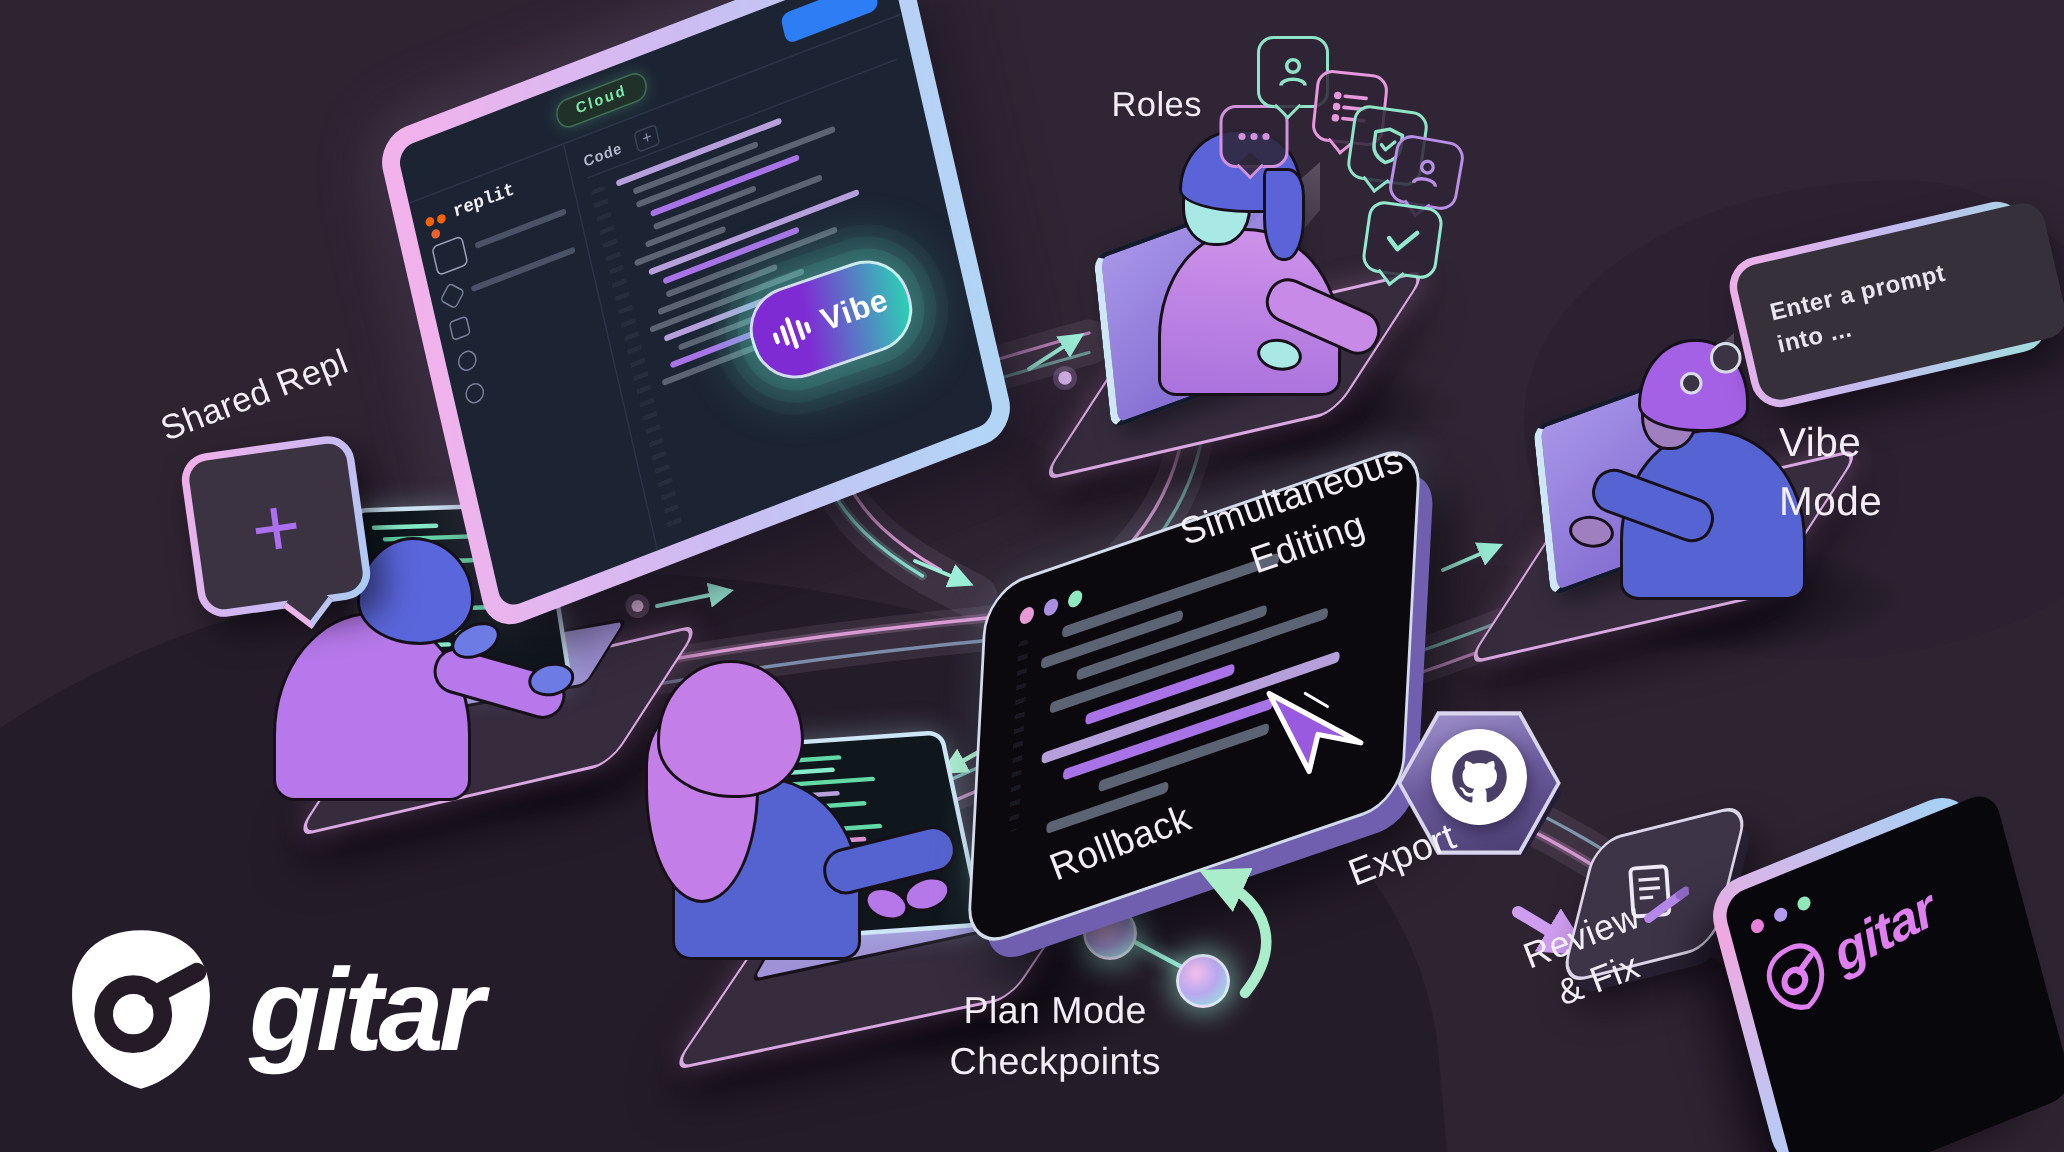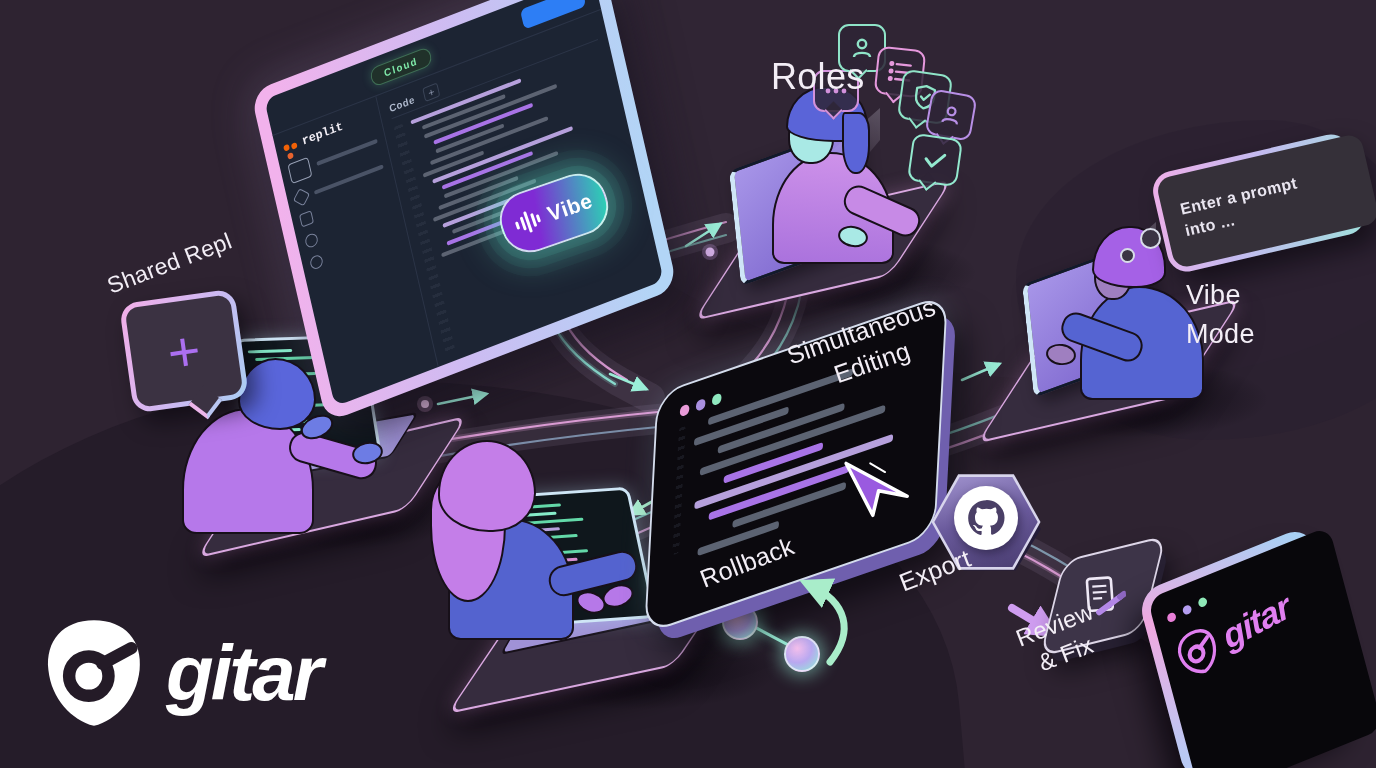--- a/index.html
+++ b/index.html
@@ -335,21 +335,21 @@
     <div class="p-part outl" style="left:238px;top:358px;width:74px;height:68px;z-index:4;background:#5a66db;
          border-radius:48% 52% 46% 54%/60% 58% 42% 40%;"></div>
     <div class="p-part outl" style="left:288px;top:440px;width:86px;height:27px;z-index:4;background:#b678ea;
          border-radius:15px;transform:rotate(16deg);"></div>
     <div class="p-part outl" style="left:352px;top:442px;width:27px;height:18px;z-index:4;background:#6d7ce4;
          border-radius:60%;transform:rotate(-12deg);"></div>
     <div class="p-part outl" style="left:300px;top:416px;width:30px;height:18px;z-index:4;background:#6d7ce4;
          border-radius:60%;transform:rotate(-24deg);"></div>
   </div>
 
-  <div class="lbl" style="left:771px;top:56px;font-size:36px;">Roles</div>
+  <div class="lbl" style="left:741px;top:56px;font-size:23px;">Roles</div>
 
   <div class="rb" style="left:813px;top:70px;width:42px;height:38px;border:2.5px solid #d291dc;">
     <svg width="22" height="6" viewBox="0 0 22 6">
         <g fill="#d291dc">
           <circle cx="3" cy="3" r="2.4"></circle>
           <circle cx="11" cy="3" r="2.4"></circle>
           <circle cx="19" cy="3" r="2.4"></circle>
         </g>
       </svg>
   </div>
@@ -515,20 +515,24 @@
   <div class="ckdot" style="left:722px;top:604px;"></div>
   <div class="ckdot" style="left:784px;top:636px;"></div>
   <svg class="abs" style="left:778px;top:570px;z-index:5;" width="86" height="104" viewBox="0 0 86 104">
     <defs>
         <marker id="mR" viewBox="0 0 10 10" refX="7" refY="5" markerWidth="4.6" markerHeight="4.6" orient="auto">
       <path d="M0 0 L10 5 L0 10 z" fill="#a9edca"></path>
         </marker>
       </defs>
     <path d="M52 92 C76 62 70 32 30 14" fill="none" stroke="#a9edca" stroke-width="7" stroke-linecap="round" marker-end="url(#mR)"></path>
   </svg>
+  <div class="lbl" style="left:596px;top:658px;width:215px;font-size:25px;text-align:center;line-height:1.35;">
+    <div>Plan Mode</div>
+    <div>Checkpoints</div>
+  </div>
 
   <div class="abs hexw">
     <div class="hex-sh"></div>
     <div class="hex"></div>
     <div class="hex-in"></div>
     <div class="ghc">
       <svg width="46" height="46" viewBox="0 0 40 40">
         <path fill="#4a3f66" d="M20 4.5c-8.6 0-15.5 7-15.5 15.5 0 6.9 4.4 12.7 10.6 14.8.8.1 1.1-.3 1.1-.8v-2.8c-4.3.9-5.2-1.9-5.2-1.9-.7-1.8-1.7-2.3-1.7-2.3-1.4-1 .1-1 .1-1 1.6.1 2.4 1.6 2.4 1.6 1.4 2.4 3.7 1.7 4.6 1.3.1-1 .5-1.7 1-2.1-3.4-.4-7-1.7-7-7.7 0-1.7.6-3.1 1.6-4.2-.2-.4-.7-2 .2-4.1 0 0 1.3-.4 4.3 1.6a14.7 14.7 0 0 1 7.8 0c3-2 4.3-1.6 4.3-1.6.9 2.1.4 3.7.2 4.1 1 1.1 1.6 2.5 1.6 4.2 0 6-3.6 7.3-7 7.7.5.5 1 1.4 1 2.8v4.2c0 .5.3.9 1.1.8 6.2-2.1 10.6-7.9 10.6-14.8 0-8.5-6.9-15.5-15.5-15.5z"></path>
       </svg>
     </div>

